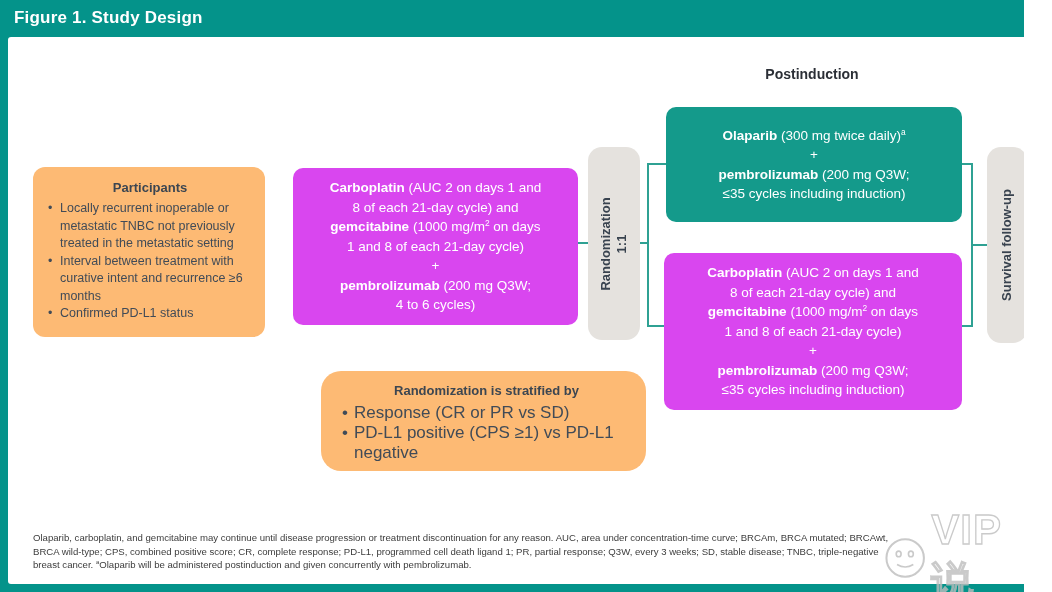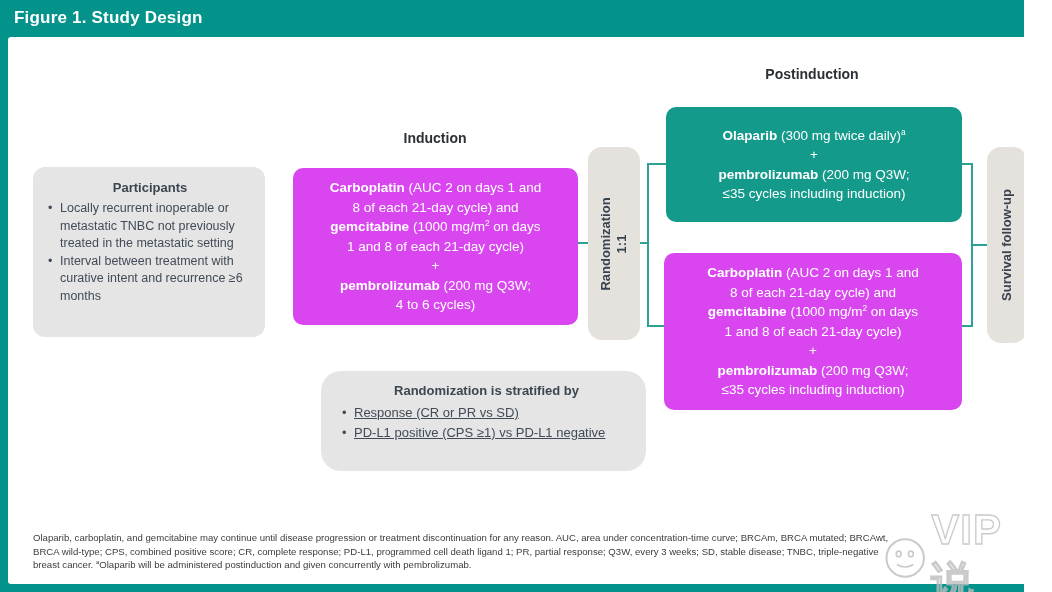--- a/index.html
+++ b/index.html
@@ -21,29 +21,29 @@
     background: #ffffff; border-radius: 3px;
   }
   .heading {
     position: absolute; width: 220px; text-align: center;
     font-size: 14px; font-weight: bold; color: #2b2f36;
   }
   .heading.ind { left: 325px; top: 130px; }
   .heading.post { left: 702px; top: 66px; }
 
   .graybox {
-    position: absolute; background: #e5e5e5; border-radius: 12px;
+    position: absolute; background: #fdba74; border-radius: 12px;
     color: #414b57;
   }
   .participants { left: 33px; top: 167px; width: 232px; height: 170px; padding: 13px 12px 10px 14px; }
   .gtitle { text-align: center; font-size: 13px; font-weight: bold; color: #3c4651; margin-bottom: 5px; }
   .bullet { position: relative; padding-left: 13px; font-size: 12.5px; line-height: 17.5px; }
   .bullet::before { content: "•"; position: absolute; left: 1px; top: 0; }
   .strat { left: 321px; top: 371px; width: 325px; height: 100px; padding: 12px 14px 10px 20px; border-radius: 20px; }
-  .strat .bullet { font-size: 13px; line-height: 20px; text-decoration: underline; }
+  .strat .bullet { font-size: 17px; line-height: 20px; }
 
   .darkbox, .tealbox {
     position: absolute; border-radius: 10px; color: #fff;
     display: flex; flex-direction: column; justify-content: center;
     text-align: center; font-size: 13.5px; line-height: 19.5px;
     padding: 4px 6px;
   }
   .darkbox { background: #d946ef; }
   .tealbox { background: #149a8b; }
   .induction-box { left: 293px; top: 168px; width: 285px; height: 157px; }
@@ -85,23 +85,23 @@
 
 <div class="frame">
 
   <div class="hdr">Figure 1. Study Design</div>
   <div class="panel"></div>
 
   <div class="graybox participants">
     <div class="gtitle">Participants</div>
     <div class="bullet"><span>Locally recurrent inoperable or metastatic TNBC not previously treated in the metastatic setting</span></div>
     <div class="bullet"><span>Interval between treatment with curative intent and recurrence ≥6 months</span></div>
+    <div class="bullet"><span>Confirmed PD-L1 status</span></div>
   </div>
 
-  <div class="heading ind">Induction</div>
   <div class="darkbox induction-box">
     <div><b>Carboplatin</b><span> (AUC 2 on days 1 and</span></div>
     <div>8 of each 21-day cycle) and</div>
     <div><b>gemcitabine</b><span> (1000 mg/m</span><sup>2</sup><span> on days</span></div>
     <div>1 and 8 of each 21-day cycle)</div>
     <div>+</div>
     <div><b>pembrolizumab</b><span> (200 mg Q3W;</span></div>
     <div>4 to 6 cycles)</div>
   </div>
 

